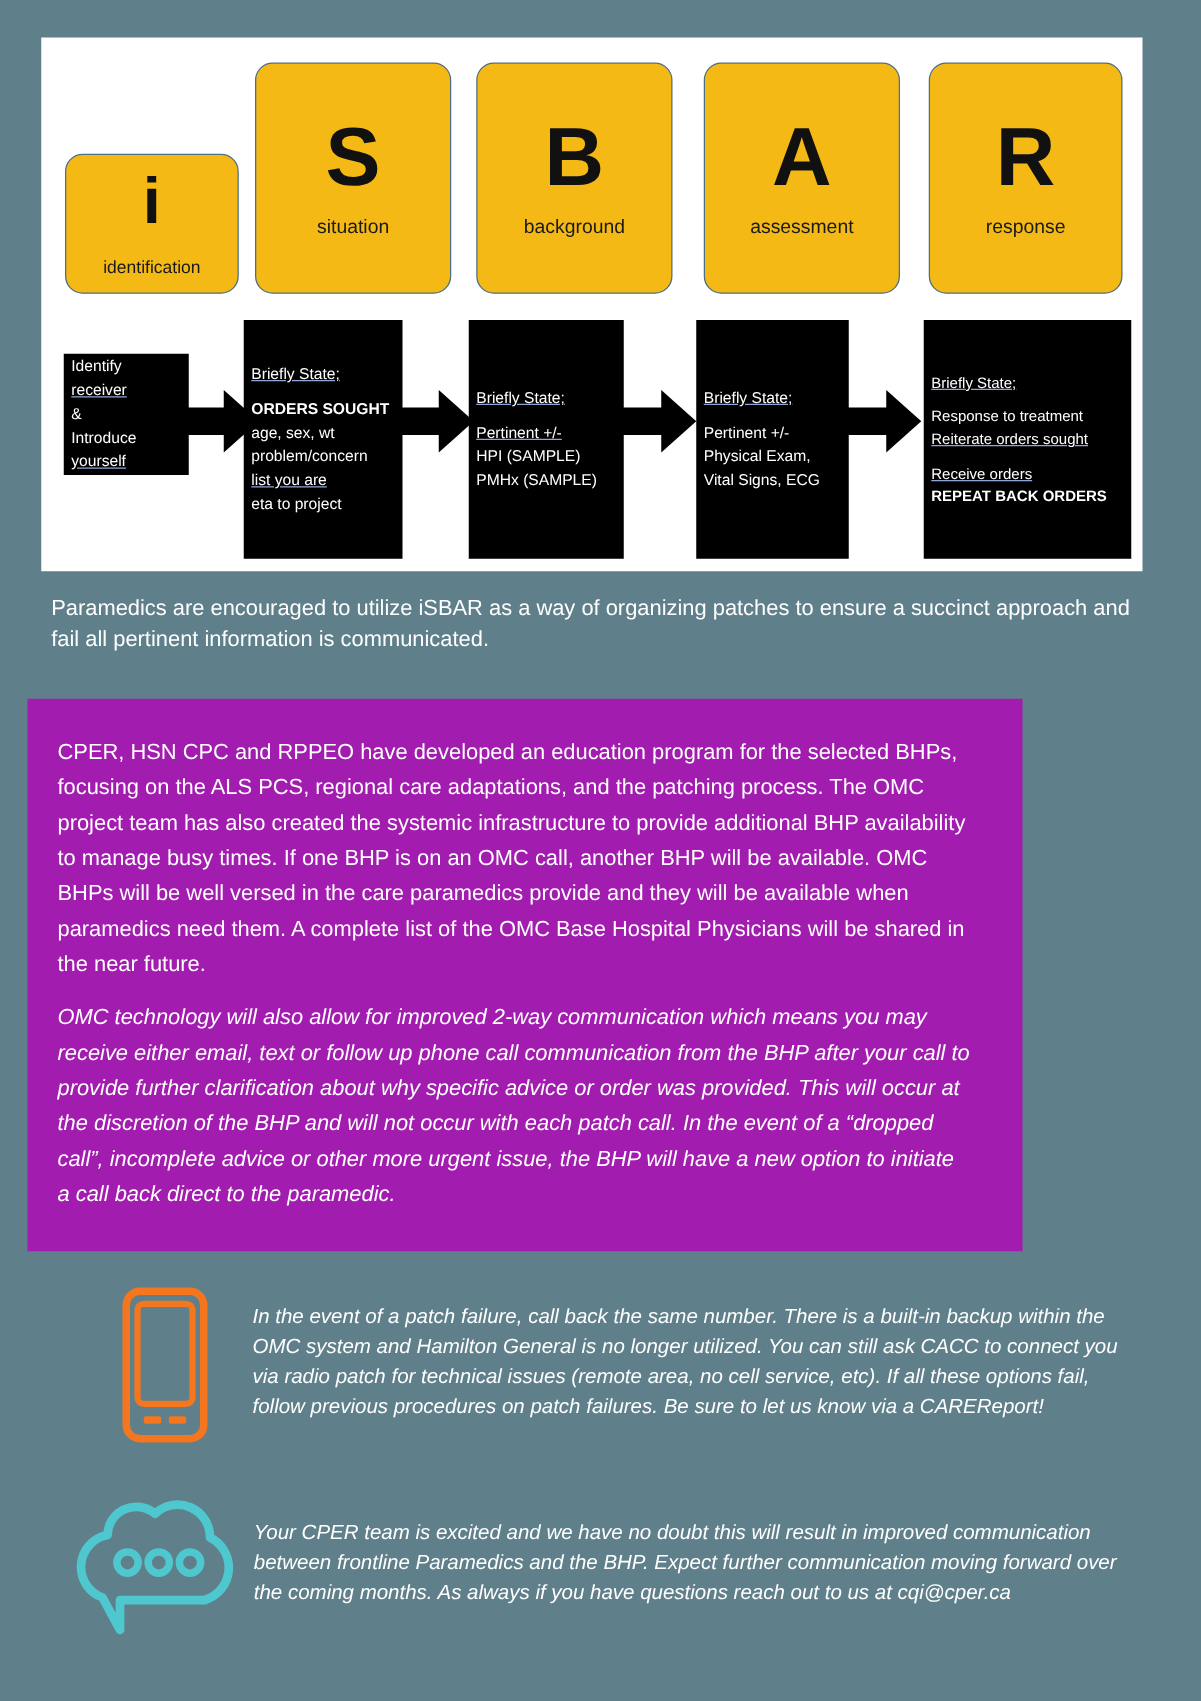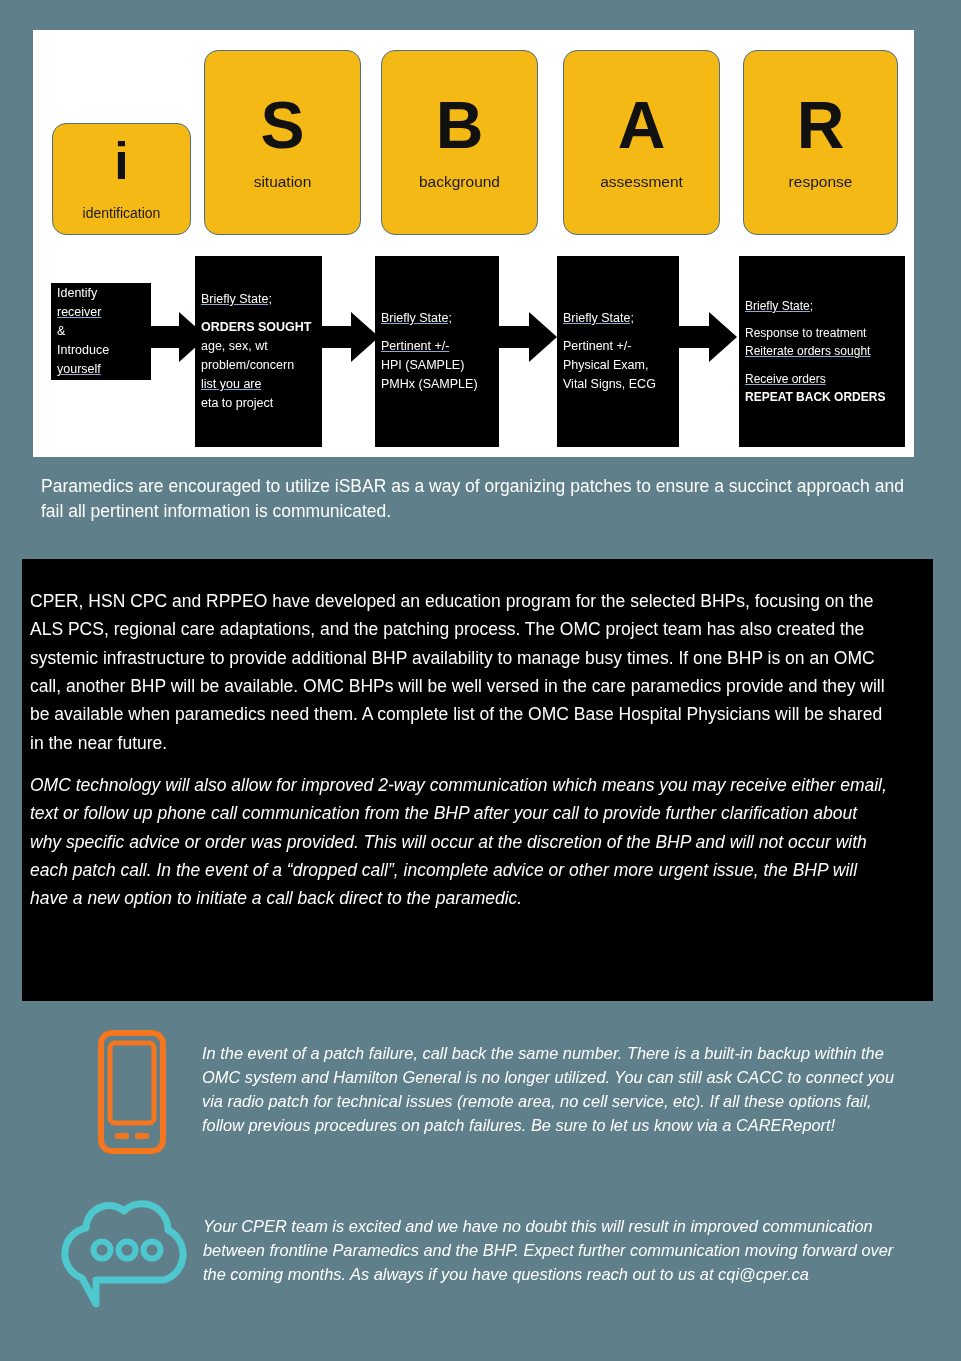--- a/index.html
+++ b/index.html
@@ -133,24 +133,24 @@
     font-size: 17.5px;
     line-height: 1.45;
     font-family: "Liberation Sans", sans-serif;
   }
 
   
   .main-panel {
     position: absolute;
     left: 22px;
     top: 559px;
-    width: 911px;
+    width: 796px;
     height: 442px;
-    background: #000000;
-    padding: 28px 42px 20px 8px;
+    background: #a21caf;
+    padding: 28px 42px 20px 24px;
   }
   .main-panel p {
     color: #ffffff;
     font-size: 17.5px;
     line-height: 1.62;
   }
   .main-panel p + p { margin-top: 14px; font-style: italic; }
 
   
   .note-row {

